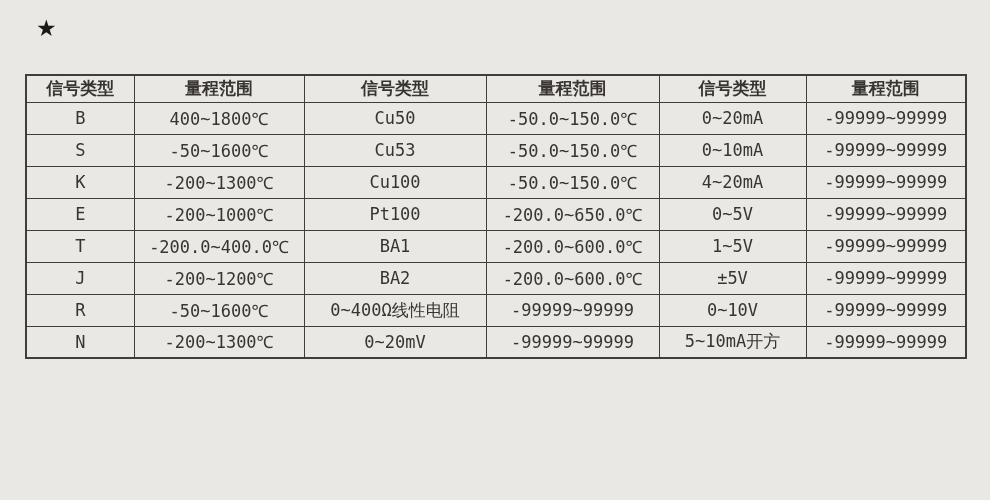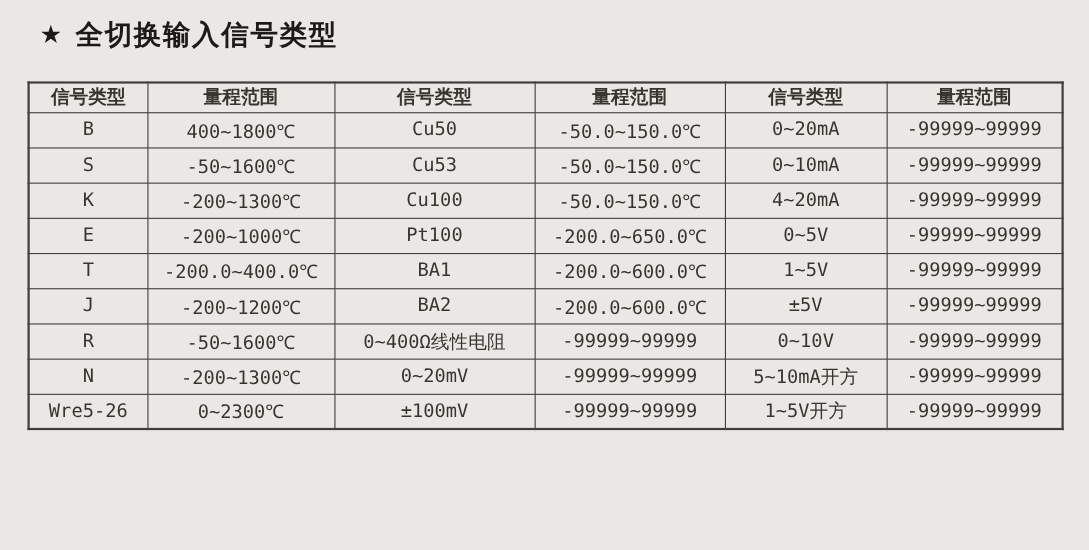--- a/index.html
+++ b/index.html
@@ -57,21 +57,20 @@
     font-size:17px;
     font-weight:500;
     font-family:"DejaVu Sans Mono","Liberation Mono",monospace;
   }
 </style>
 </head>
 <body>
 
 <div class="title">
   <span class="star">★</span>
-  <span>全切换输入信号类型</span>
 </div>
 
 <table class="sig">
   <colgroup>
       <col style="width: 108px;">
       <col style="width: 170px;">
       <col style="width: 182px;">
       <col style="width: 173px;">
       <col style="width: 147px;">
       <col style="width: 160px;">
@@ -144,22 +143,14 @@
         <td>-99999~99999</td>
       </tr>
       <tr>
         <td>N</td>
         <td>-200~1300℃</td>
         <td>0~20mV</td>
         <td>-99999~99999</td>
         <td>5~10mA开方</td>
         <td>-99999~99999</td>
       </tr>
-      <tr>
-        <td>Wre5-26</td>
-        <td>0~2300℃</td>
-        <td>±100mV</td>
-        <td>-99999~99999</td>
-        <td>1~5V开方</td>
-        <td>-99999~99999</td>
-      </tr>
     </tbody>
 </table>
 
 </body></html>

